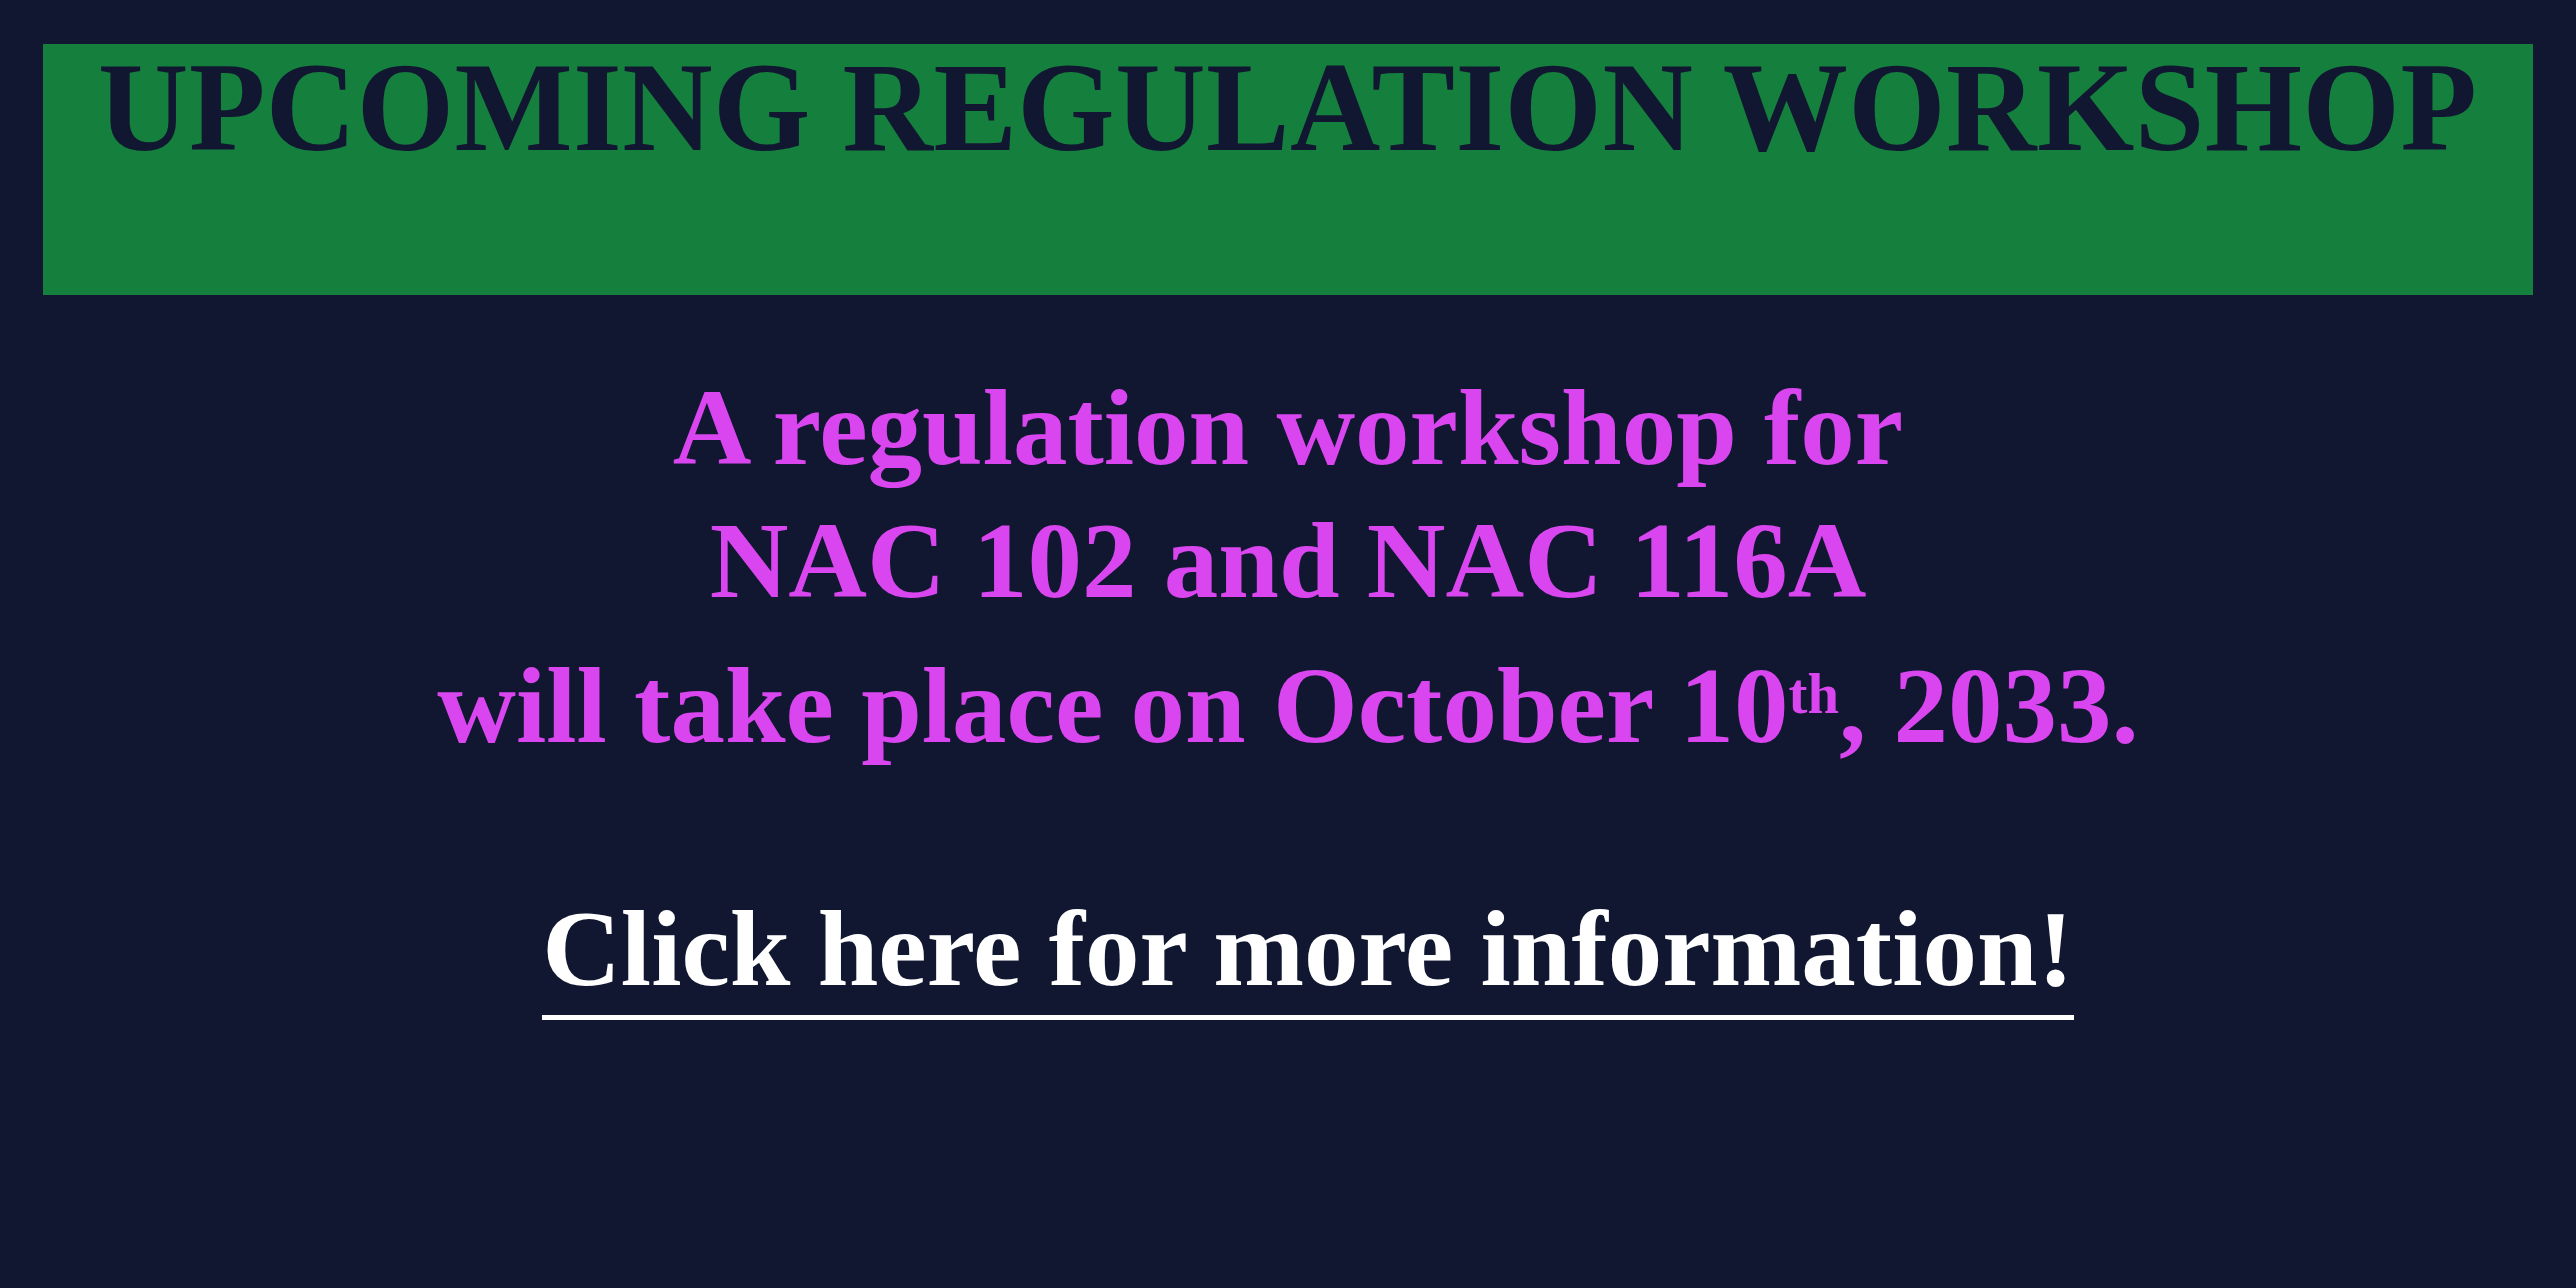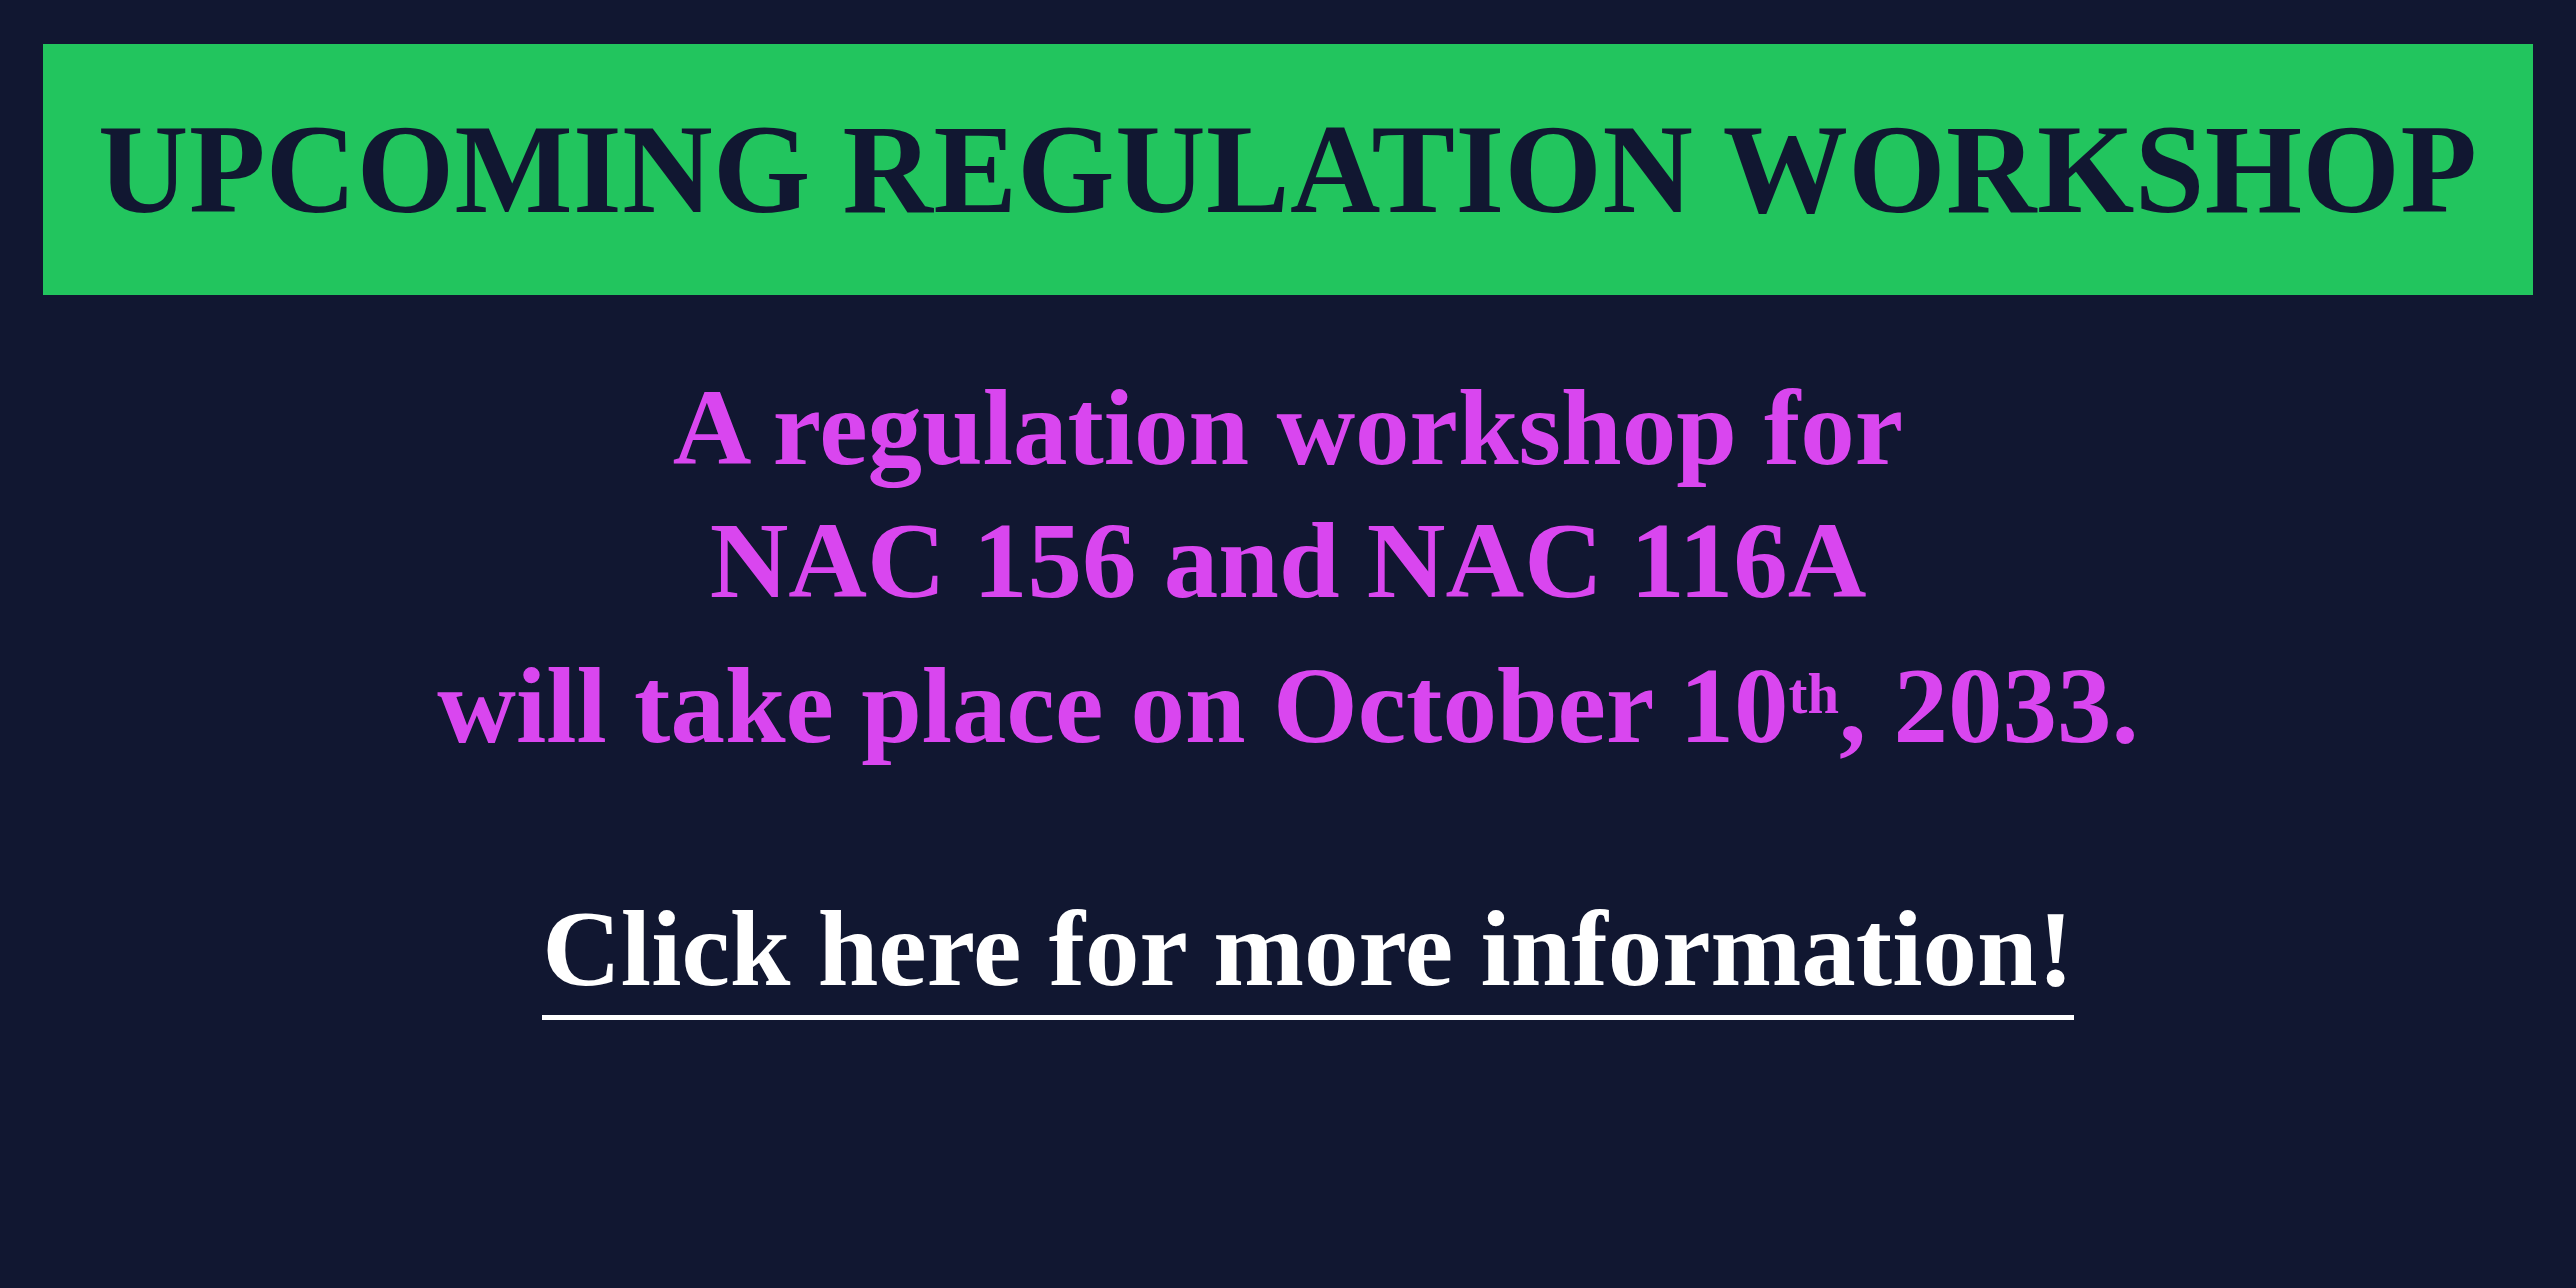--- a/index.html
+++ b/index.html
@@ -24,23 +24,22 @@
     box-sizing: border-box;
   }
 
   
   .header-banner {
     position: absolute;
     left: 43px;
     top: 44px;
     width: 2490px;
     height: 251px;
-    background: #22c55e;
+    background: #15803d;
     display: flex;
-    align-items: center;
     justify-content: center;
   }
 
   .header-title {
     color: #111731;
     font-family: "Liberation Serif", "DejaVu Serif", serif;
     font-weight: 700;
     font-size: 127px;
     line-height: 1;
     letter-spacing: 0.5px;
@@ -104,21 +103,21 @@
 <body>
 
 <div class="poster">
 
   <div class="header-banner">
     <div class="header-title">UPCOMING REGULATION WORKSHOP</div>
   </div>
 
   <div class="body-block">
     <div class="body-line">A regulation workshop for</div>
-    <div class="body-line">NAC 156 and NAC 116A</div>
+    <div class="body-line">NAC 102 and NAC 116A</div>
     <div class="body-line"><span>will take place on October 10</span><sup class="ordinal-suffix">th</sup><span>, 2033.</span></div>
   </div>
 
   <div class="link-block">
     <a class="info-link" href="#">Click here for more information!</a>
   </div>
 
 </div>
 
 

